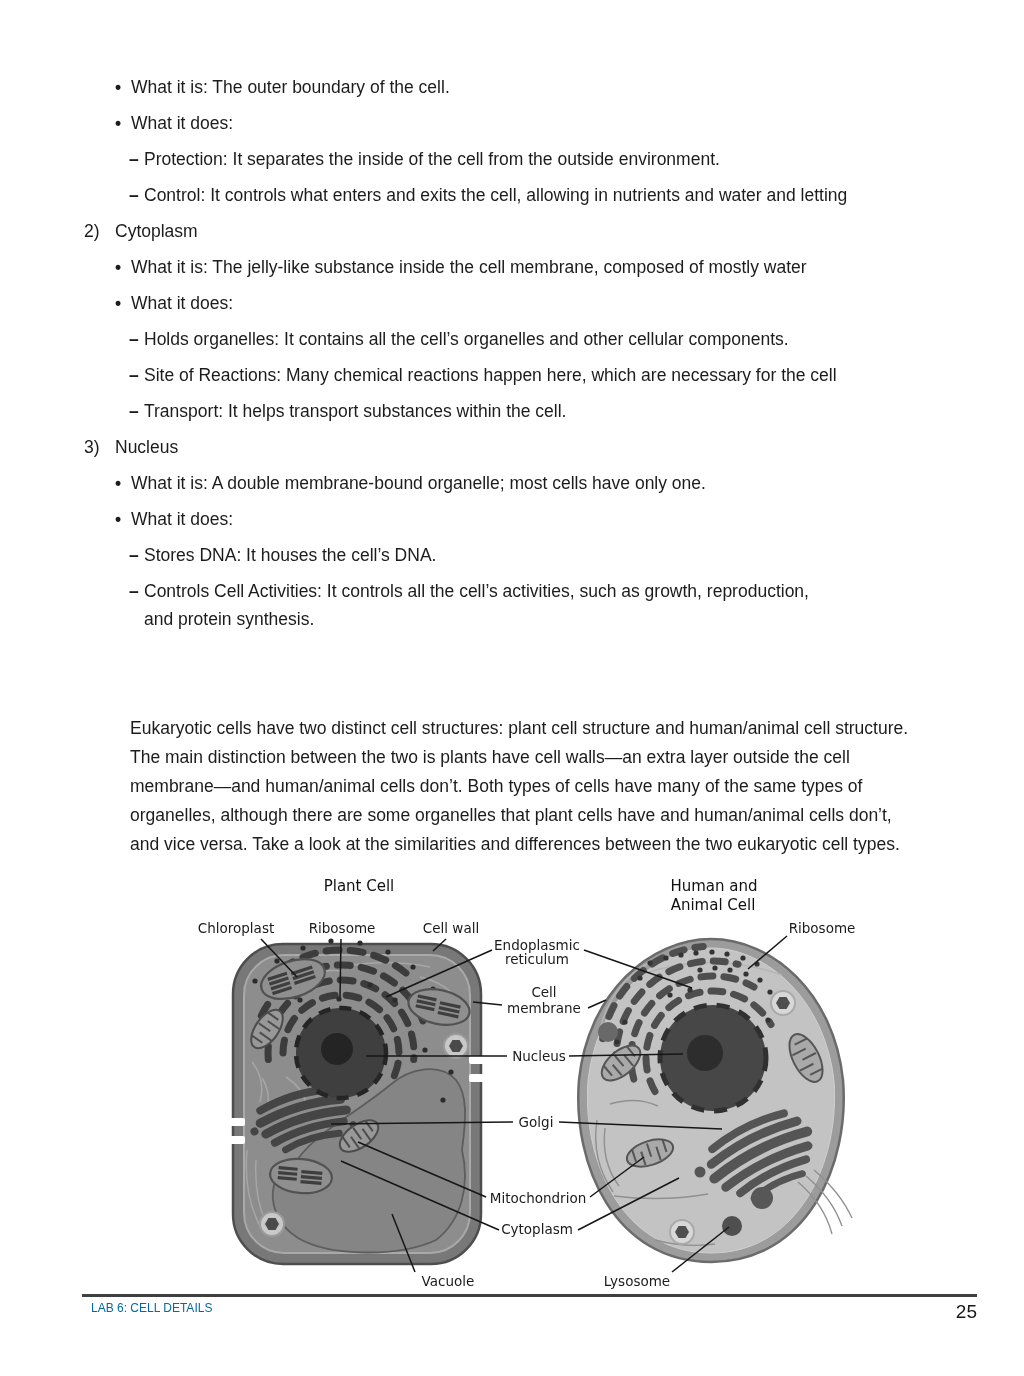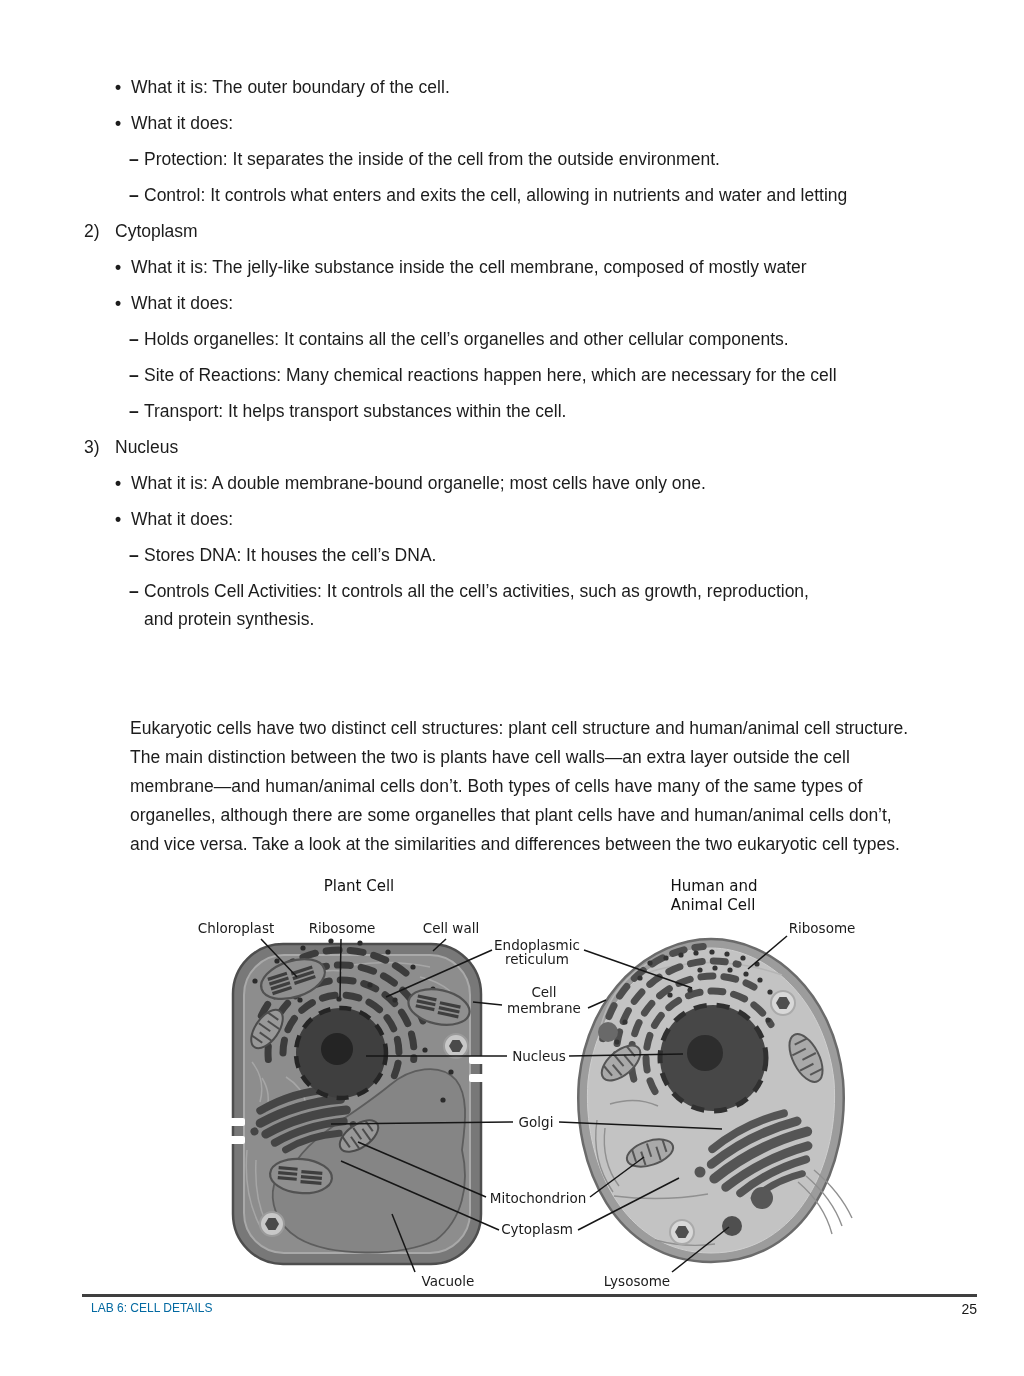--- a/index.html
+++ b/index.html
@@ -18,21 +18,21 @@
   
   .para{position:absolute;left:82px;top:714px;width:910px;font-size:17.5px;line-height:29px;}
   .para .pl{white-space:nowrap;margin-left:48px;}
   
   .diagram{position:absolute;left:0;top:866px;}
   .dl{font-family:"DejaVu Sans",sans-serif;font-size:13.5px;fill:#1b1b1b;}
   .dt{font-family:"DejaVu Sans",sans-serif;font-size:15px;fill:#111111;}
   
   .footrule{position:absolute;left:82px;top:1294px;width:895px;border-top:3px solid #3f3f3f;}
   .foot-left{position:absolute;left:82px;top:1301px;font-size:12px;color:#0369a1;margin-left:9px;}
-  .foot-right{position:absolute;right:47px;top:1301px;font-size:14px;color:#181818;}
+  .foot-right{position:absolute;right:47px;top:1301px;font-size:19px;color:#181818;}
 </style>
 </head>
 <body>
 
 <div class="page">
 
   <div class="list">
     <div class="ln l1"><span class="mk">•</span><span class="bd">What it is:</span><span> The outer boundary of the cell.</span></div>
     <div class="ln l1 g"><span class="mk">•</span><span class="bd">What it does:</span><span></span></div>
     <div class="ln l2 g"><span class="mk">–</span><span class="bd">Protection:</span><span> It separates the inside of the cell from the outside environment.</span></div>

